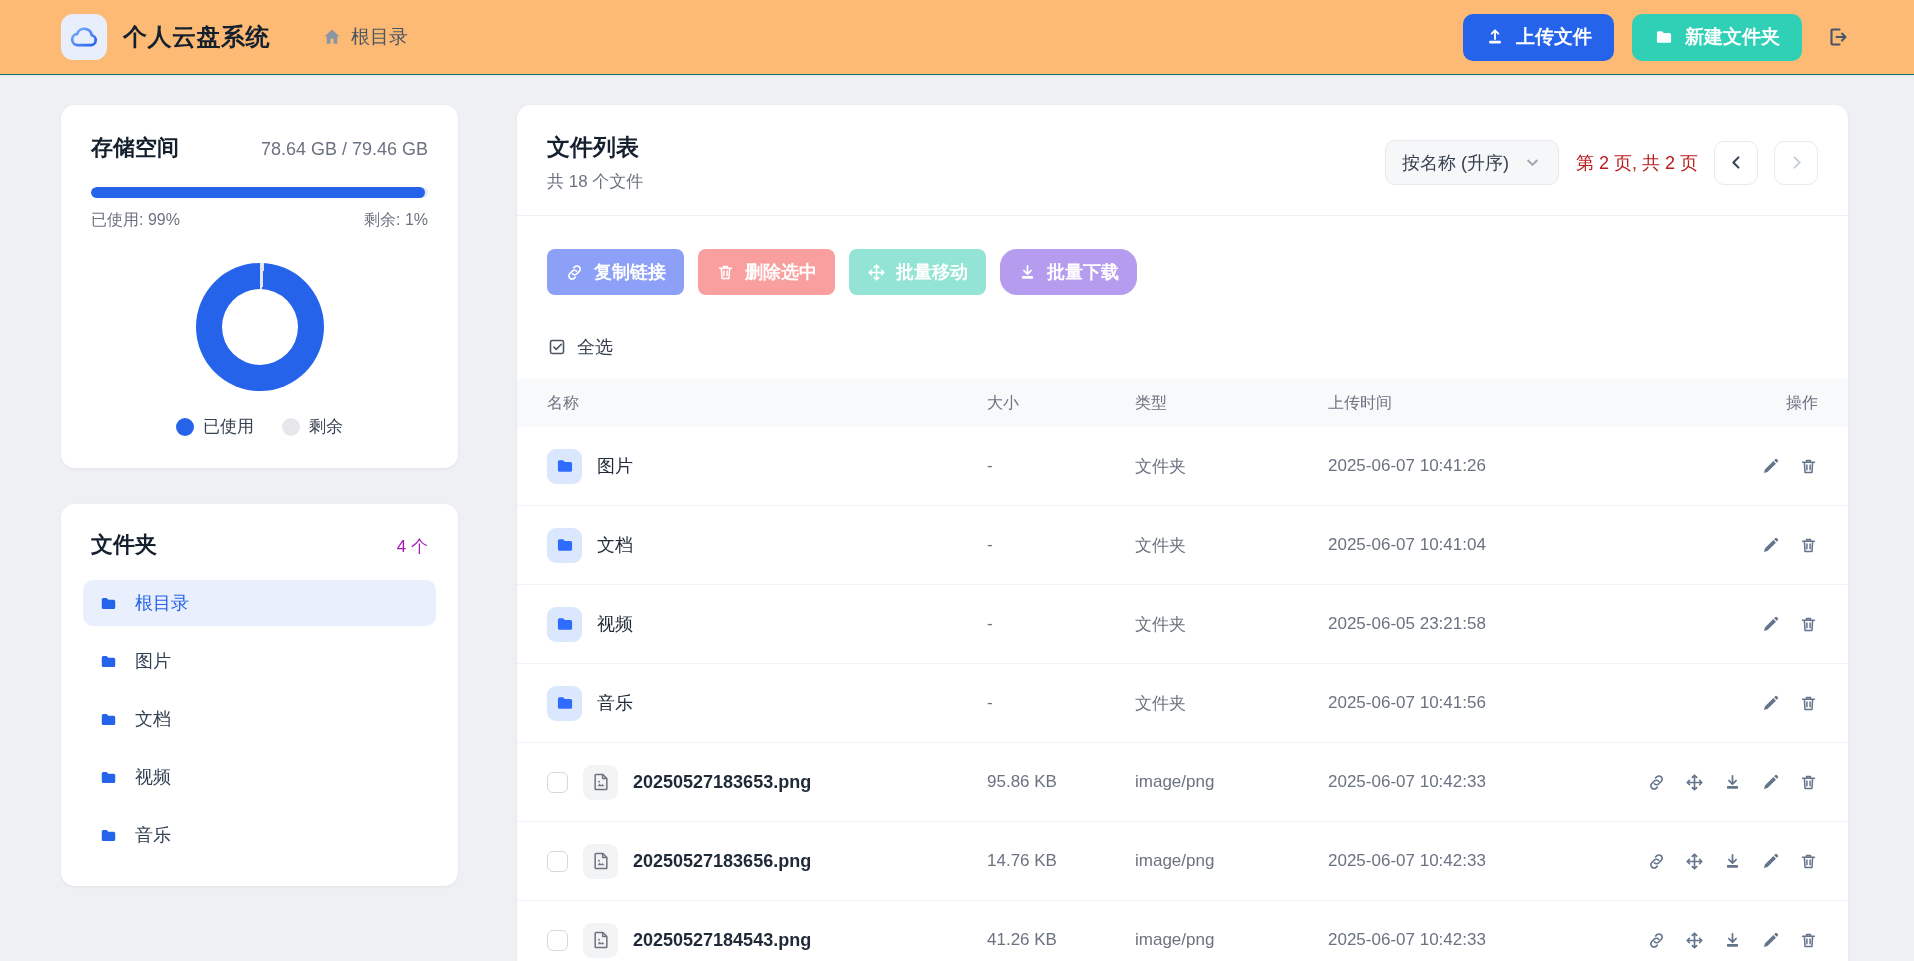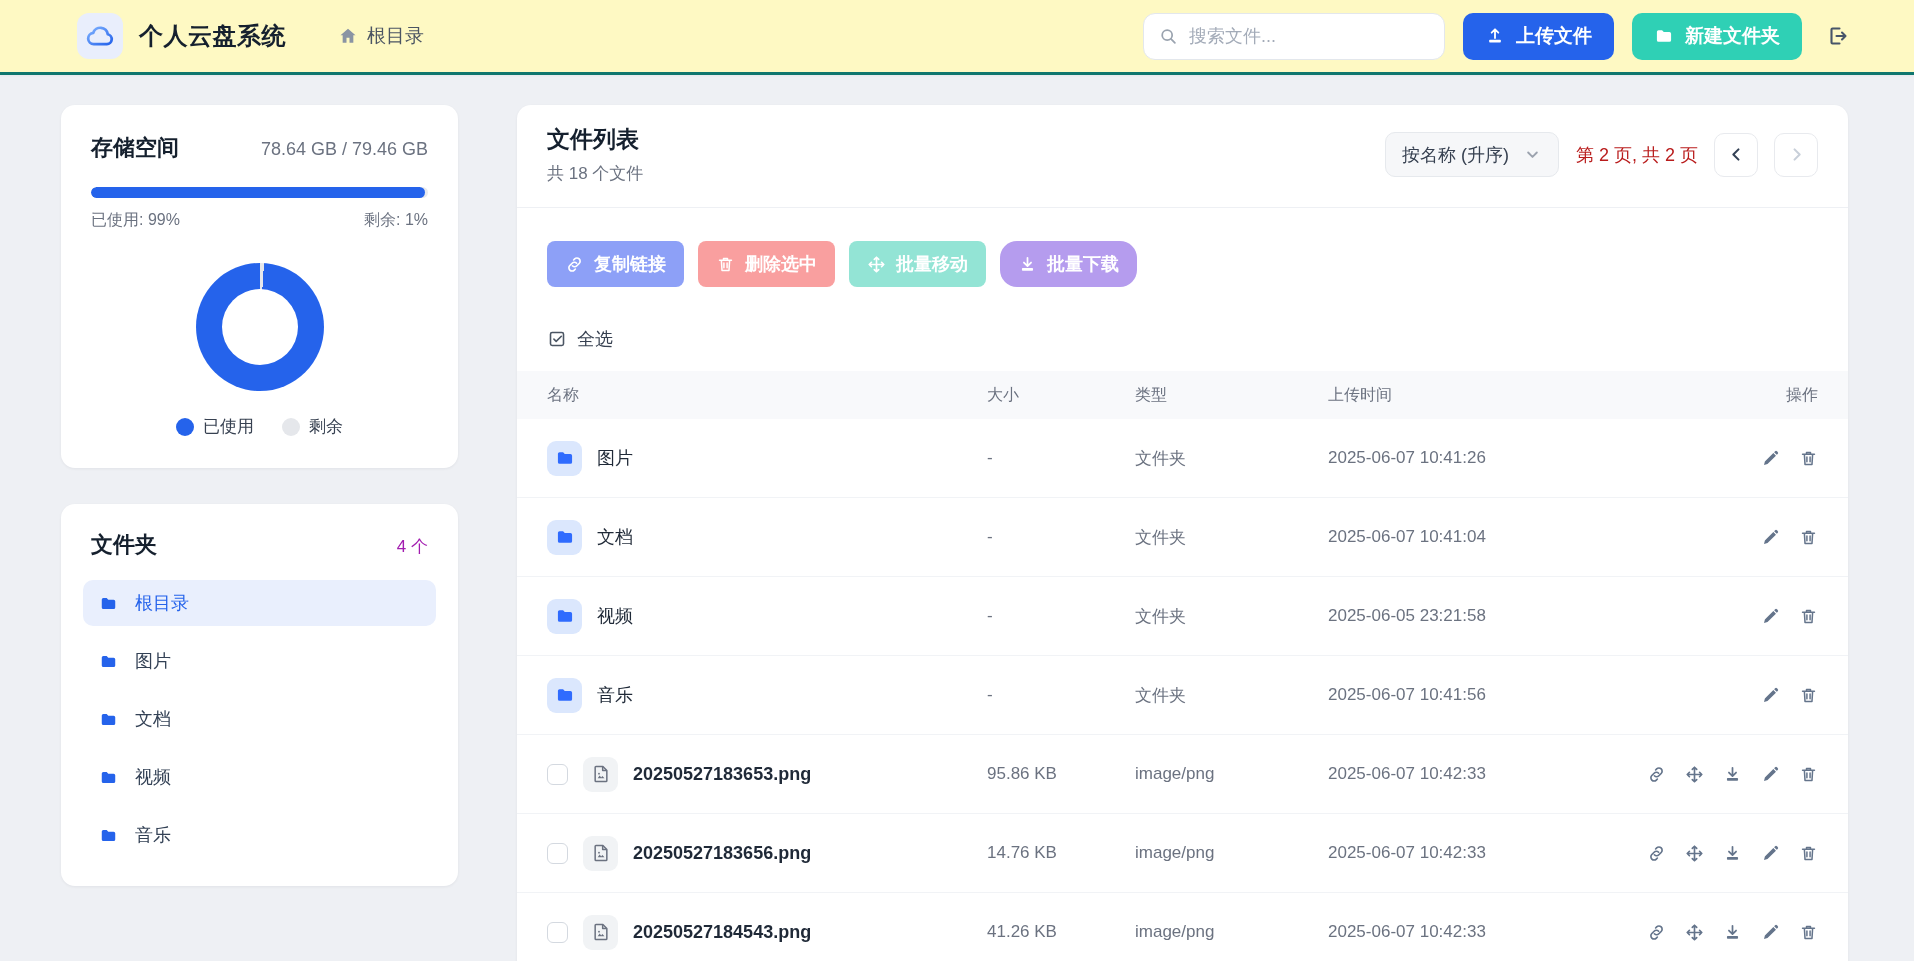--- a/index.html
+++ b/index.html
@@ -5,23 +5,23 @@
   * { margin:0; padding:0; box-sizing:border-box; }
   html,body { width:1914px; height:961px; overflow:hidden; }
   body {
     font-family:"Liberation Sans","DejaVu Sans",sans-serif;
     background:#eef0f4; color:#1f2937;
   }
   .icon { display:inline-block; vertical-align:middle; flex:none; }
 
   
   header {
-    height:75px; background:#fef9c3; display:flex; align-items:center;
-    justify-content:space-between; padding:0 64px 0 77px;
-    border-bottom:3px solid #0f766e; box-shadow:0 1px 2px rgba(16,24,40,.04);
+    height:75px; background:#fdba74; display:flex; align-items:center;
+    justify-content:space-between; padding:0 64px 0 61px;
+    border-bottom:1px solid #0f766e; box-shadow:0 1px 2px rgba(16,24,40,.04);
     position:relative; z-index:2;
   }
   .h-left { display:flex; align-items:center; }
   .logo {
     width:46px; height:46px; border-radius:12px; background:#e9eefc;
     display:flex; align-items:center; justify-content:center; margin-right:16px;
   }
   .app-title { font-size:24px; font-weight:700; color:#15202e; letter-spacing:.5px; }
   .breadcrumb { display:flex; align-items:center; gap:9px; margin-left:52px; color:#4b5563; font-size:19px; cursor:pointer; }
   .breadcrumb .icon { color:#8a94a3; }
@@ -71,21 +71,21 @@
   .folder-list { margin-top:20px; display:flex; flex-direction:column; gap:12px; }
   .folder-item {
     display:flex; align-items:center; gap:17px; height:46px; padding:0 16px;
     border-radius:10px; font-size:18px; color:#334155; cursor:pointer;
   }
   .folder-item .icon { color:#2563eb; }
   .folder-item.active { background:#e9effd; color:#2563eb; font-weight:500; }
 
   
   .main-card { flex:1; min-height:980px; display:flex; flex-direction:column; }
-  .list-header { display:flex; align-items:center; justify-content:space-between; padding:19px 30px 22px; border-bottom:1px solid #eef0f4; }
+  .list-header { display:flex; align-items:center; justify-content:space-between; padding:27px 30px 22px; border-bottom:1px solid #eef0f4; }
   .list-title { font-size:23px; font-weight:700; color:#15202e; }
   .list-subtitle { font-size:17px; color:#6b7280; margin-top:7px; }
   .list-controls { display:flex; align-items:center; gap:16px; }
   .sort-select {
     display:flex; align-items:center; gap:14px; height:45px; padding:0 16px;
     background:#f6f7f9; border:1px solid #e6e9ed; border-radius:10px;
     font-size:18px; color:#374151; cursor:pointer;
   }
   .sort-select .icon { color:#9ca3af; }
   .page-info { font-size:18px; color:#b91c1c; margin-left:1px; }
@@ -206,26 +206,20 @@
     </div>
     <div class="app-title">个人云盘系统</div>
     <div class="breadcrumb">
       <svg class="icon" width="20" height="20">
           <use href="#i-home"></use>
         </svg>
       <span>根目录</span>
     </div>
   </div>
   <div class="h-right">
-    <div class="search-box">
-      <svg class="icon" width="21" height="21">
-          <use href="#i-search"></use>
-        </svg>
-      <input type="text" placeholder="搜索文件..." style="">
-    </div>
     <button class="btn btn-upload">
       <svg class="icon" width="20" height="20">
           <use href="#i-upload"></use>
         </svg>
       <span>上传文件</span>
     </button>
     <button class="btn btn-newfolder">
       <svg class="icon" width="20" height="20">
           <use href="#i-folder"></use>
         </svg>

